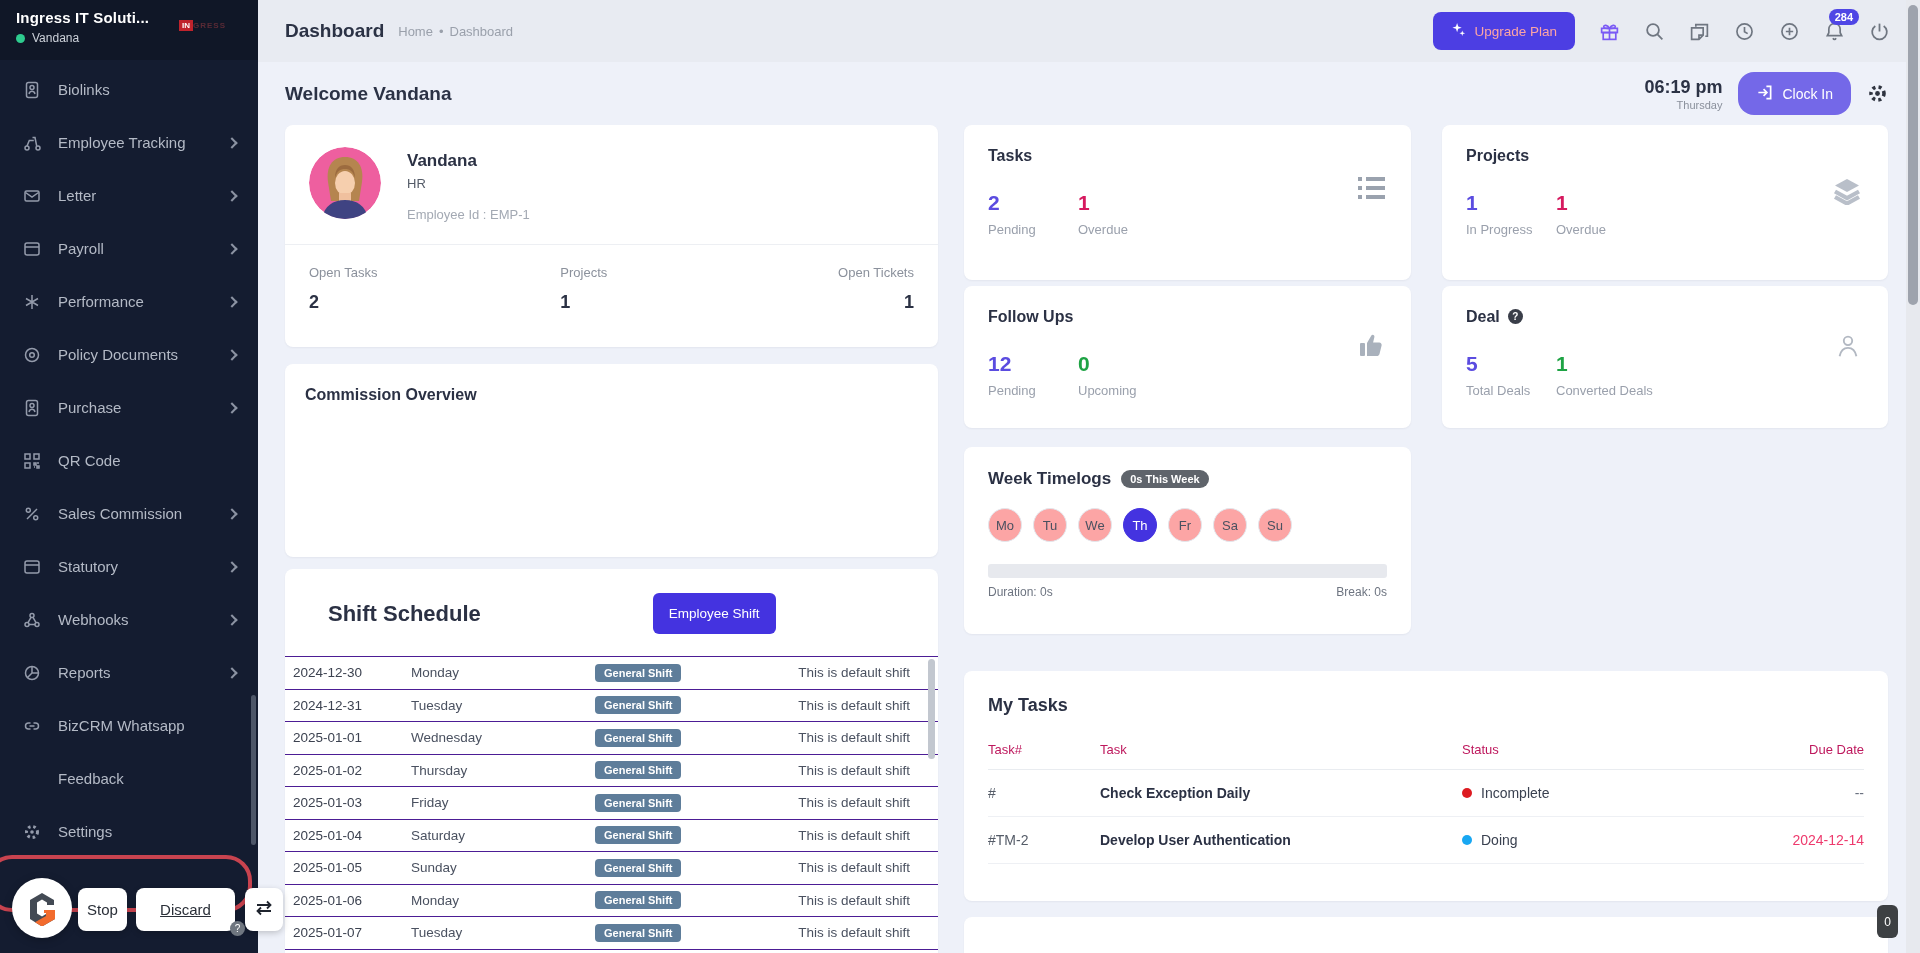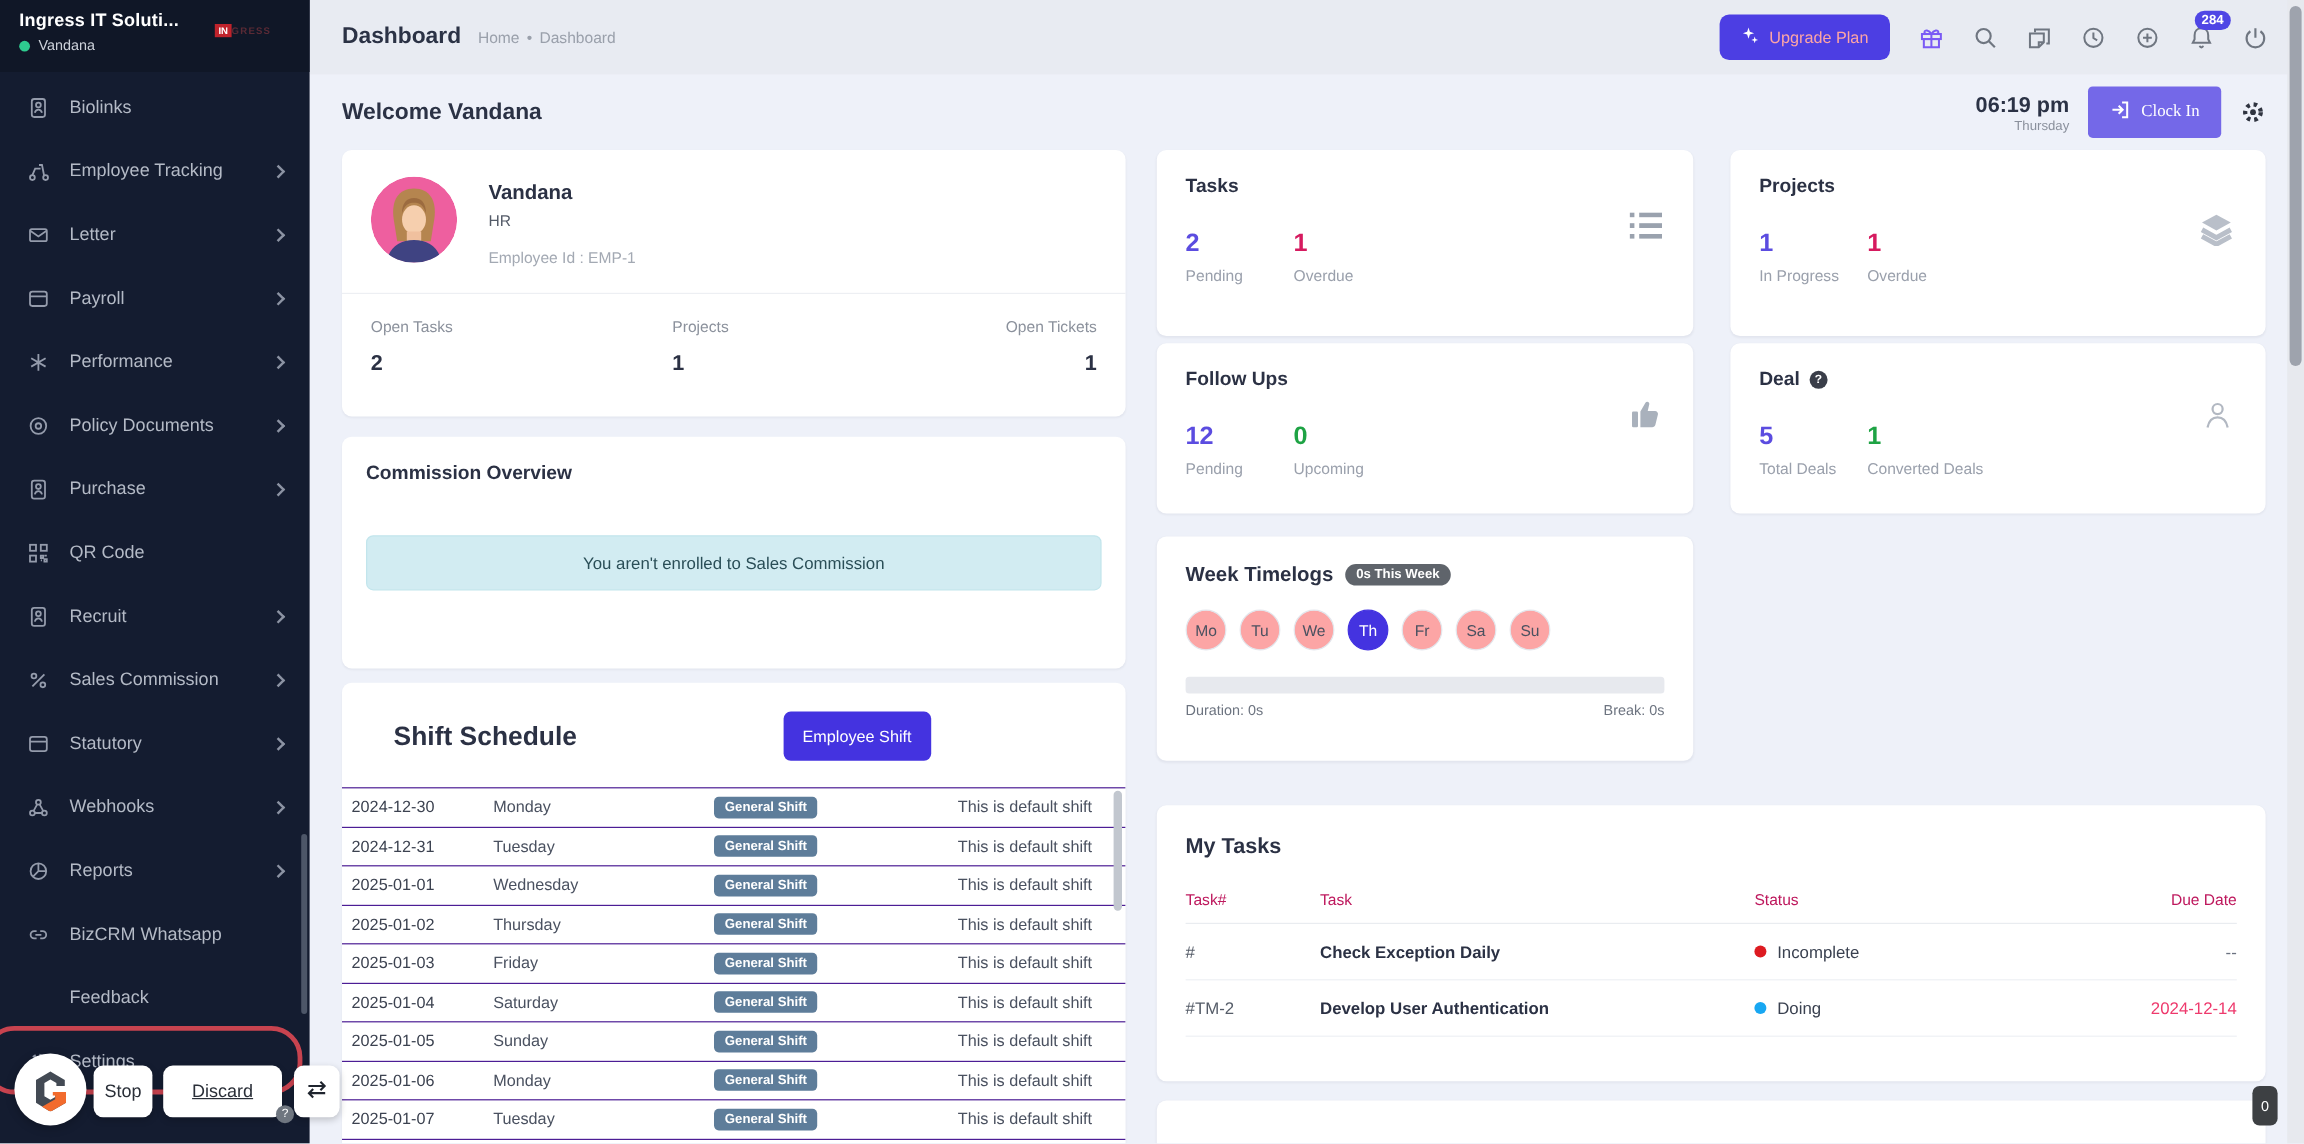--- a/index.html
+++ b/index.html
@@ -38,21 +38,21 @@
   .badge-count { position:absolute; top:-12px; right:-14px; background:#4f46e5; color:#fff; font-size:11px; font-weight:bold; padding:2px 6px; border-radius:8px; }
 
   
   .content { position:absolute; left:258px; right:0; top:62px; bottom:0; background:#eef1f9; padding:0 32px 0 27px; overflow:hidden; }
   .welcome-row { height:63px; display:flex; align-items:center; }
   .welcome-title { font-size:19px; font-weight:bold; color:#2b3245; }
   .welcome-right { margin-left:auto; display:flex; align-items:center; gap:16px; }
   .time-block { text-align:right; }
   .time-now { font-size:18px; font-weight:bold; color:#2b3245; }
   .time-day { font-size:11px; color:#8a909c; margin-top:1px; }
-  .clockin-btn { background:#7468e8; border:none; color:#fff; height:43px; padding:0 18px; border-radius:4px; font-size:14px; font-family:Liberation Serif, serif; display:flex; align-items:center; gap:9px; cursor:pointer; }
+  .clockin-btn { background:#7468e8; border:none; color:#fff; height:43px; padding:0 18px; border-radius:16px; font-size:14px; font-family:Liberation Sans, sans-serif; display:flex; align-items:center; gap:9px; cursor:pointer; }
   .gear-btn { background:none; border:none; cursor:pointer; padding:0; display:flex; }
 
   .layout { display:flex; gap:26px; }
   .col-left { width:653px; flex:none; display:flex; flex-direction:column; }
   .col-right { flex:1; display:flex; flex-direction:column; }
 
   .card { background:#fff; border-radius:8px; box-shadow:0 1px 2px rgba(20,25,40,.05); }
 
   
   .profile-card { height:222px; }
@@ -231,31 +231,20 @@
     <div class="nav-item">
       <span class="nav-icon">
           <svg width="18" height="18" viewBox="0 0 18 18">
             <rect x="2" y="2" width="5" height="5"></rect>
             <rect x="11" y="2" width="5" height="5"></rect>
             <rect x="2" y="11" width="5" height="5"></rect>
             <path d="M11 11h2v2h-2zM14 14h2v2h-2zM14 11h2M11 15h1"></path>
           </svg>
         </span>
       <span class="nav-label">QR Code</span>
-    </div>
-    <div class="nav-item">
-      <span class="nav-icon">
-          <svg width="18" height="18" viewBox="0 0 18 18">
-            <rect x="3.5" y="1.5" width="11" height="15" rx="2"></rect>
-            <circle cx="9" cy="6.5" r="2"></circle>
-            <path d="M6 13c.5-2 1.6-2.7 3-2.7s2.5.7 3 2.7"></path>
-          </svg>
-        </span>
-      <span class="nav-label">Recruit</span>
-      <span class="chev"></span>
     </div>
     <div class="nav-item">
       <span class="nav-icon">
           <svg width="18" height="18" viewBox="0 0 18 18">
             <path d="M14 4L4 14"></path>
             <circle cx="5.3" cy="5.3" r="2"></circle>
             <circle cx="12.7" cy="12.7" r="2"></circle>
           </svg>
         </span>
       <span class="nav-label">Sales Commission</span>
@@ -441,21 +430,20 @@
           </div>
           <div class="pstat">
             <div class="pstat-label">Open Tickets</div>
             <div class="pstat-value">1</div>
           </div>
         </div>
       </section>
 
       <section class="card commission-card">
         <div class="card-h">Commission Overview</div>
-        <div class="alert-info">You aren't enrolled to Sales Commission</div>
       </section>
 
       <section class="card shift-card">
         <div class="shift-header">
           <span class="shift-title">Shift Schedule</span>
           <button class="employee-shift-btn">Employee Shift</button>
         </div>
         <div class="shift-rows">
           <div class="shift-row">
               <span class="shift-date">2024-12-30</span>

